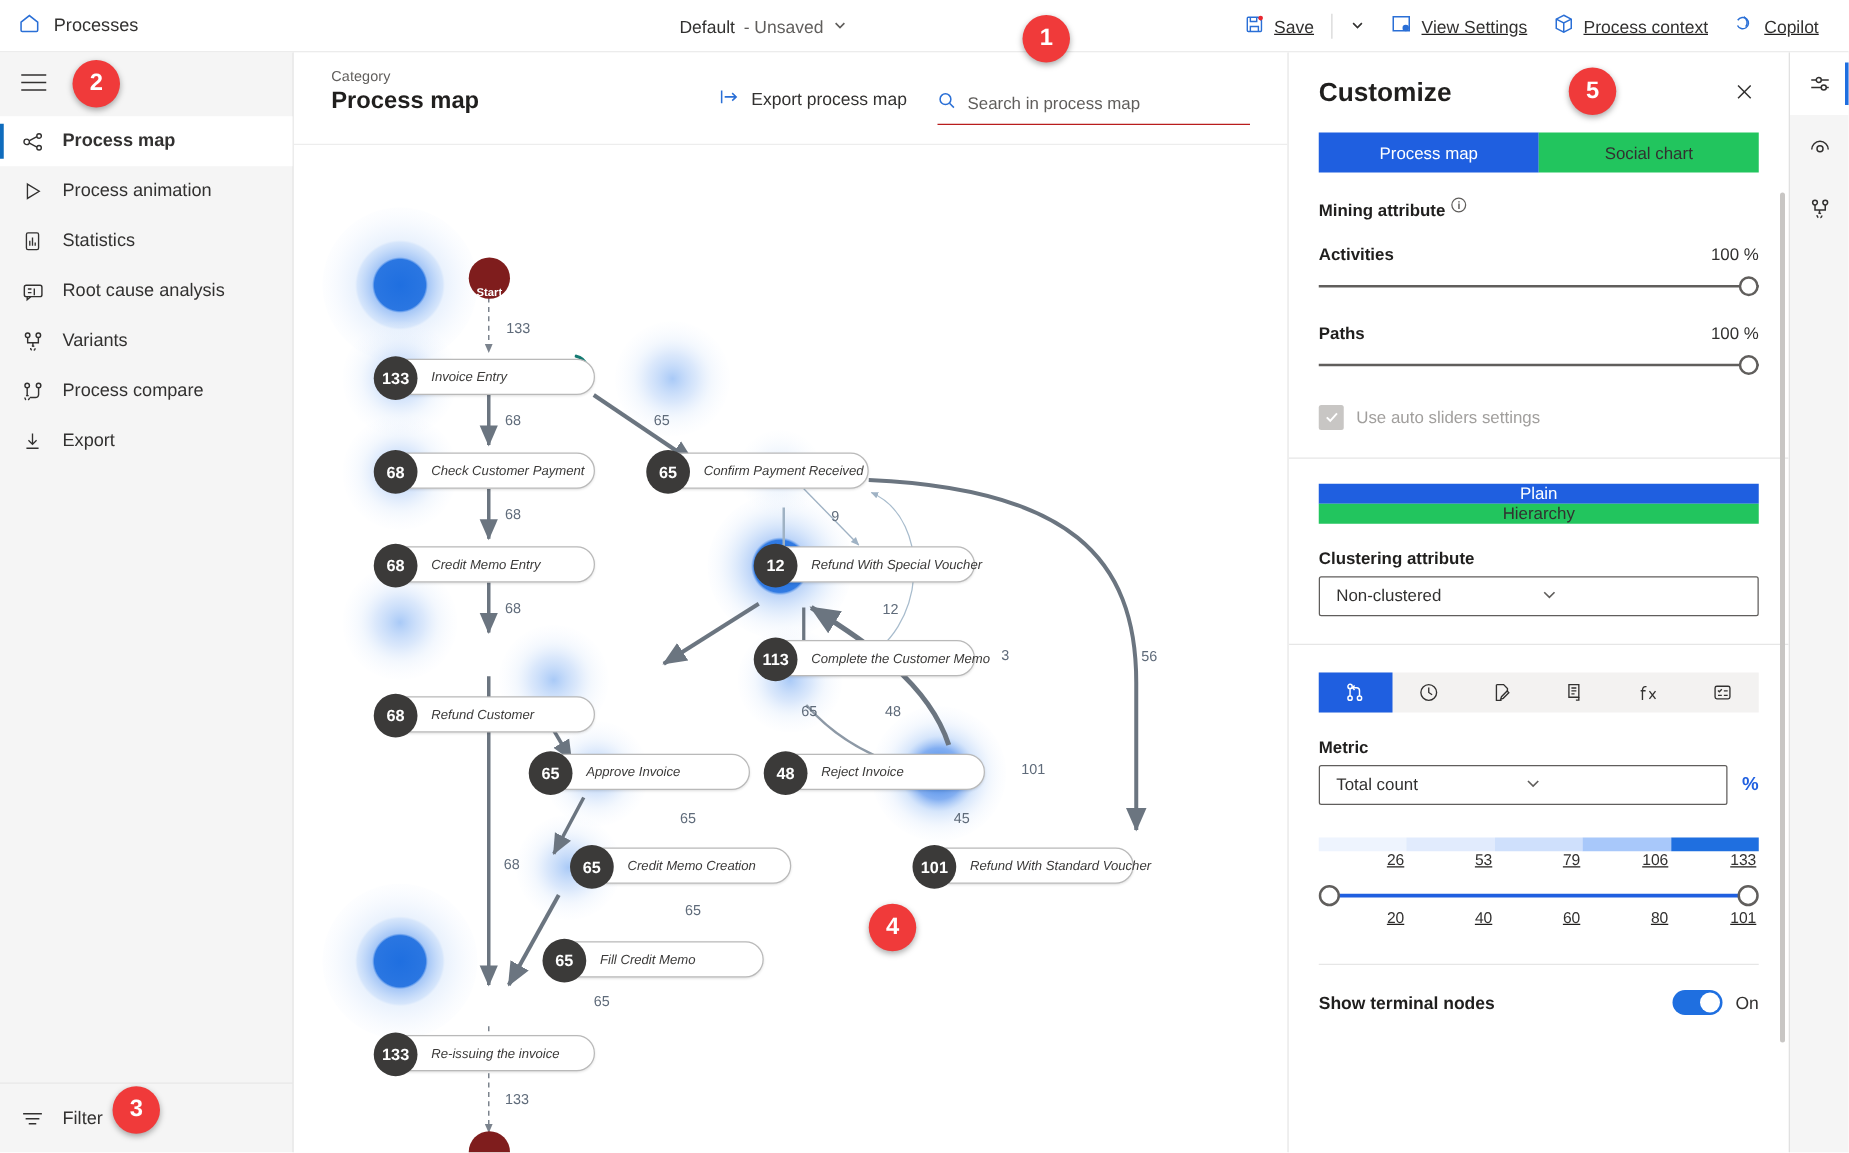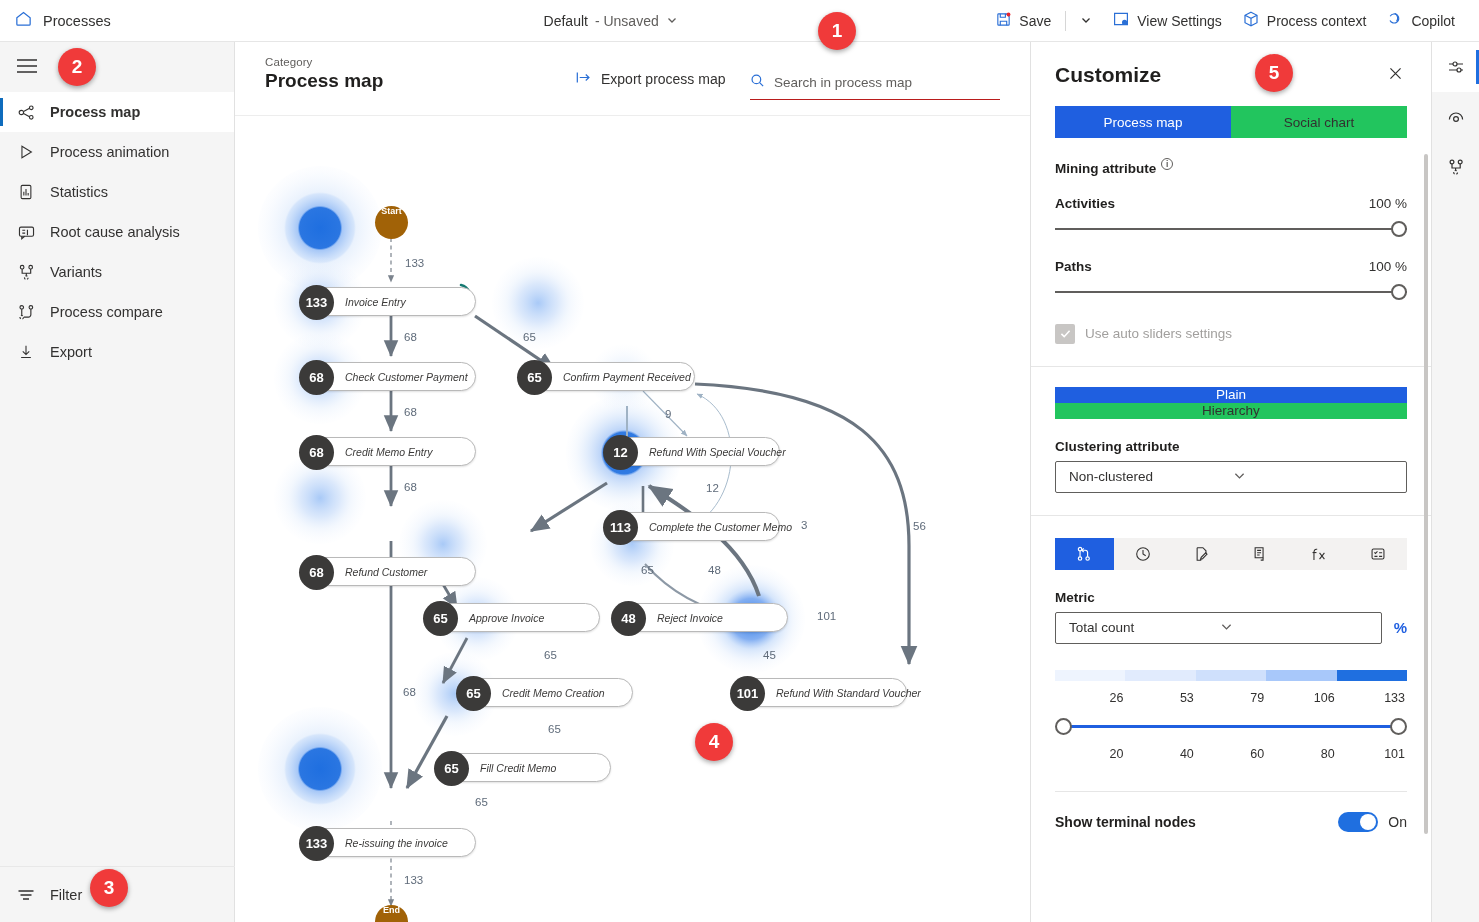--- a/index.html
+++ b/index.html
@@ -16,21 +16,21 @@
   .topbar {
     position: absolute; left:0; top:0; width:1479px; height:42px;
     background:#fff; border-bottom:1px solid #e6e6e6;
     display:flex; align-items:center;
   }
   .tb-home { display:flex; align-items:center; gap:10px; padding-left:14px; width:236px; }
   .tb-home .lbl { font-size:14.5px; color:#323130; }
   .tb-center { flex:1; display:flex; align-items:center; justify-content:center; }
   .tb-doc { display:flex; align-items:center; gap:7px; font-size:14px; color:#323130; cursor:default;}
   .tb-doc .unsaved { color:#605e5c; }
-  .tb-right { display:flex; align-items:center; gap:0px; padding-right:14px; }
+  .tb-right { display:flex; align-items:center; gap:0px; padding-right:14px;text-decoration:underline; }
   .tb-btn {
     display:flex; align-items:center; gap:7px; font-size:14px; color:#323130;
     padding:6px 10px; cursor:pointer; white-space:nowrap;
   }
   .tb-sep { width:1px; height:20px; background:#d6d6d6; margin:0 4px; }
 
   
   .sidebar {
     position:absolute; left:0; top:42px; width:235px; height:880px;
     background:#f5f5f5; border-right:1px solid #e1e1e1;
@@ -91,22 +91,22 @@
   }
   .badge {
     position:absolute; left:-8px; top:-3px;
     width:35px; height:35px; border-radius:50%;
     background:#3b3a39; color:#fff;
     display:flex; align-items:center; justify-content:center;
     font-size:13px; font-weight:700; z-index:3;
   }
   .term {
     position:absolute; width:33px; height:33px; border-radius:50%;
-    background:#a16207; color:#fff; font-size:9px; font-weight:700;
-    display:flex; align-items:flex-start; justify-content:center; z-index:3; cursor:pointer;
+    background:#7f1d1d; color:#fff; font-size:9px; font-weight:700;
+    display:flex; align-items:flex-end; justify-content:center; z-index:3; cursor:pointer;
   }
   .elabel {
     position:absolute; font-size:11.5px; color:#5f6b7a; z-index:4;
     font-family:"Liberation Sans", sans-serif;
   }
 
   
   .panel {
     position:absolute; left:1031px; top:42px; width:400px; height:880px;
     background:#fff; overflow:hidden;
@@ -148,21 +148,21 @@
   .iconstrip { display:flex; margin-top:22px; background:#f3f2f1; width:100%; height:32px; }
   .iconstrip div {
     flex:1; display:flex; align-items:center; justify-content:center; cursor:pointer; color:#323130;
   }
   .iconstrip div.sel { background:#1f5fe0; color:#fff; }
   .metric-row { display:flex; align-items:center; gap:12px; margin-top:7px; }
   .metric-row .dropdown { flex:1; margin-top:0; }
   .pct { color:#1f5fe0; font-size:15px; font-weight:600; cursor:pointer; }
   .scale { display:flex; margin-top:26px; height:11px; }
   .scale div { flex:1; }
-  .scale-ticks, .range-ticks { display:flex; margin-top:10px; }
+  .scale-ticks, .range-ticks { display:flex; margin-top:0;text-decoration:underline; }
   .scale-ticks span, .range-ticks span {
     flex:1; text-align:right; font-size:12.5px; color:#323130; padding-right:2px;
   }
   .range { position:relative; height:22px; margin-top:10px; }
   .range .track { position:absolute; left:8px; right:8px; top:10px; height:3px; background:#1f5fe0; }
   .range .thumb {
     position:absolute; top:3px; width:17px; height:17px; border-radius:50%;
     background:#fff; border:2px solid #605e5c; cursor:pointer;
   }
   .toggle-row {

